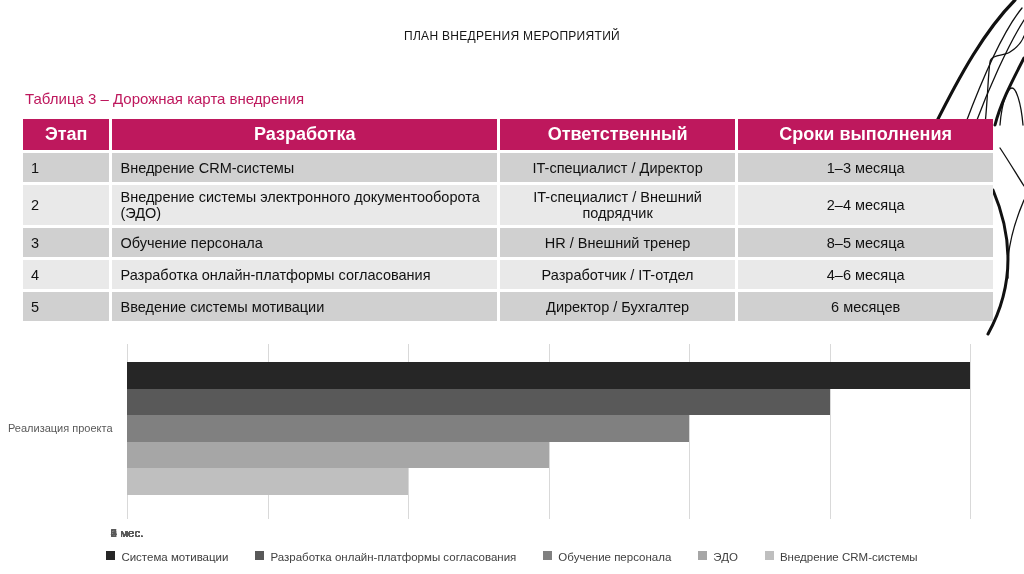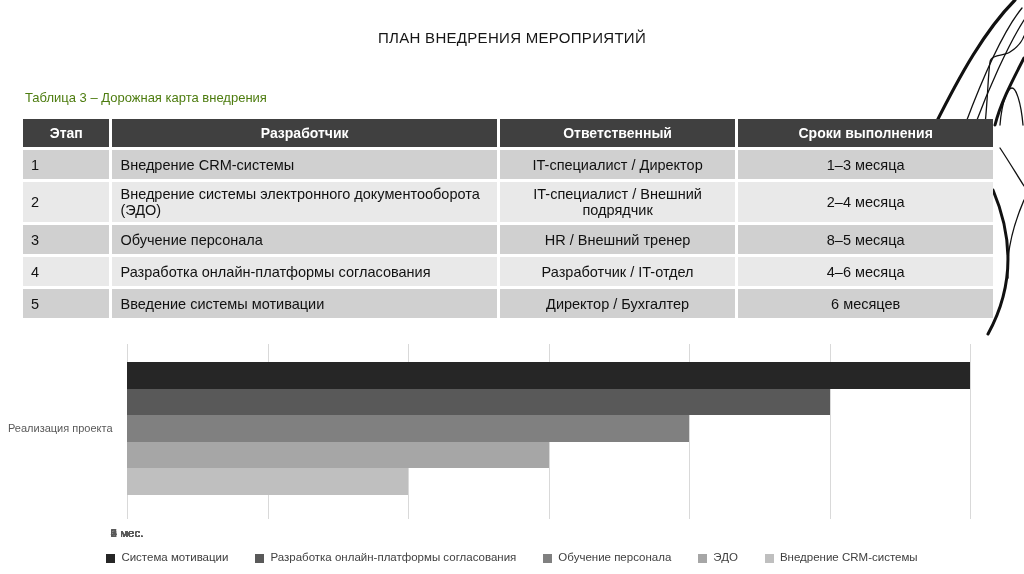--- a/index.html
+++ b/index.html
@@ -8,36 +8,36 @@
     width:1024px; height:574px; position:relative; overflow:hidden;
     background:#ffffff; font-family:"Liberation Sans", sans-serif; color:#1a1a1a;
   }
 
   
   .decor { position:absolute; top:0; right:0; width:164px; height:340px; z-index:0; }
 
   
   .page-title {
     position:absolute; top:29px; left:0; width:100%; text-align:center;
-    font-size:15px; letter-spacing:0.3px; color:#161616; z-index:2;
+    font-size:12px; letter-spacing:0.3px; color:#161616; z-index:2;
   }
   .table-caption {
-    position:absolute; top:90px; left:25px; font-size:13px; color:#4d7c0f; z-index:2;
+    position:absolute; top:90px; left:25px; font-size:15px; color:#be185d; z-index:2;
   }
 
   
   .table-wrap {
     position:absolute; top:119px; left:23px; width:970px; background:#fff; z-index:2;
   }
   table.roadmap {
     border-collapse:separate; border-spacing:3px; table-layout:fixed;
     width:calc(100% + 6px); margin:-3px;
   }
   table.roadmap th {
-    background:#404040; color:#fff; font-weight:bold; font-size:14px;
+    background:#be185d; color:#fff; font-weight:bold; font-size:18px;
     padding:5px 4px; text-align:center; height:28px;
   }
   table.roadmap td {
     font-size:14.5px; padding:4px 8px; vertical-align:middle; height:29px; color:#111;
   }
   tr.row-odd td  { background:#d0d0d0; }
   tr.row-even td { background:#e9e9e9; }
   td.col-stage    { text-align:left; padding-left:10px; }
   td.col-activity { text-align:left; padding-left:12px; }
   td.col-resp, td.col-term { text-align:center; }
@@ -68,21 +68,21 @@
   .xtick:nth-of-type(3){left:28.5714%}
   .xtick:nth-of-type(4){left:42.8571%}
   .xtick:nth-of-type(5){left:57.1429%}
   .xtick:nth-of-type(6){left:71.4286%}
   .xtick:nth-of-type(7){left:85.7143%}
   .xtick:nth-of-type(8){left:100%}
   .legend {
     position:absolute; left:0; top:213px; width:100%;
     display:flex; justify-content:center; align-items:center; gap:27px;
   }
-  .legend-item { display:flex; align-items:flex-end; gap:6px; font-size:11.5px; color:#404040; white-space:nowrap; }
+  .legend-item { display:flex; align-items:flex-start; gap:6px; font-size:11.5px; color:#404040; white-space:nowrap; }
   .swatch { width:9px; height:9px; flex:0 0 9px; }
 </style>
 </head>
 <body>
 
 <svg class="decor" viewBox="0 0 164 340" fill="none" stroke="#111" stroke-linecap="round">
   <path d="M 75 125 C 100 75, 125 30, 155 0" stroke-width="3.2"></path>
   <path d="M 105 125 C 120 85, 140 35, 162 8" stroke-width="1.3"></path>
   <path d="M 115 125 C 128 90, 148 45, 164 20" stroke-width="1.3"></path>
   <path d="M 125 125 C 128 95, 128 75, 130 62 C 131 54, 145 56, 150 52 C 158 47, 162 42, 164 36" stroke-width="1.3"></path>
@@ -100,21 +100,21 @@
   <table class="roadmap">
     <colgroup>
       <col style="width:9%">
         <col style="width:40%">
         <col style="width:24.5%">
         <col style="width:26.5%">
     </colgroup>
     <thead>
       <tr>
         <th>Этап</th>
-        <th>Разработчик</th>
+        <th>Разработка</th>
         <th>Ответственный</th>
         <th>Сроки выполнения</th>
       </tr>
     </thead>
     <tbody>
       <tr class="row-odd">
         <td class="col-stage">1</td>
         <td class="col-activity">Внедрение CRM-системы</td>
         <td class="col-resp">IT-специалист / Директор</td>
         <td class="col-term">1–3 месяца</td>

